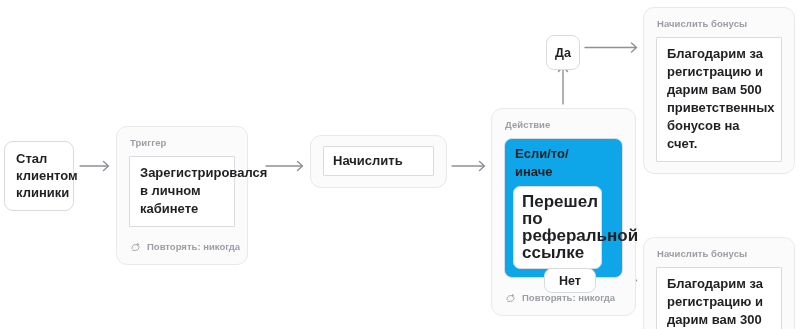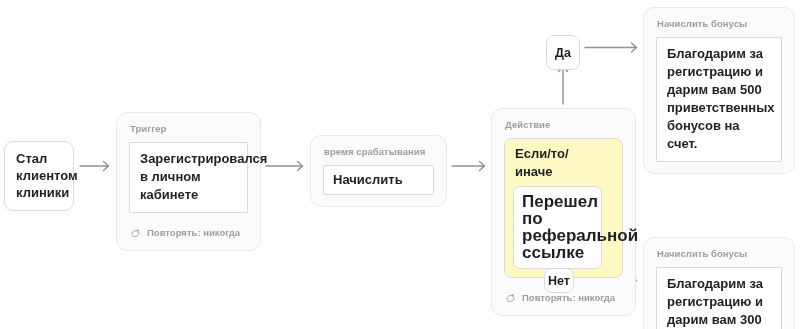--- a/index.html
+++ b/index.html
@@ -79,21 +79,21 @@
     color: #1f2023;
     box-sizing: border-box;
   }
   .chip.tight {
     padding: 5px 9px 6px 9px;
     line-height: 17px;
   }
 
   
   .cond-outer {
-    background: #fef9c3;
+    background: #0ea5e9;
     border: 1px solid #d9dbdf;
     border-radius: 8px;
     padding: 6px 20px 8px 8px;
     box-sizing: border-box;
   }
   .cond-label {
     font-size: 13px;
     line-height: 18px;
     color: #1f2023;
     margin: 0 0 5px 2px;
@@ -140,25 +140,25 @@
     line-height: 16px;
     color: #1f2023;
     display: flex;
     align-items: center;
     justify-content: center;
     box-sizing: border-box;
   }
 
   
   #node-start     { left: 4px;   top: 141px; width: 70px;  }
-  #card-trigger   { left: 116px; top: 112px; width: 145px; }
+  #card-trigger   { left: 116px; top: 126px; width: 132px; }
   #card-timing    { left: 310px; top: 135px; width: 137px; }
   #card-action    { left: 491px; top: 108px; width: 145px; }
   #pill-yes       { left: 546px; top: 35px;  width: 34px; height: 35px; }
-  #pill-no        { left: 544px; top: 268px; width: 30px; height: 25px; }
+  #pill-no        { left: 544px; top: 268px; width: 52px; height: 25px; }
   #card-bonus-yes { left: 643px; top: 7px;   width: 152px; }
   #card-bonus-no  { left: 643px; top: 237px; width: 152px; }
 </style>
 </head>
 <body>
 
 <div id="canvas">
 
   <svg class="edges" viewBox="0 0 807 329" width="807" height="329" aria-hidden="true">
     <g fill="none" stroke="#8d9096" stroke-width="1.4" stroke-linecap="round" stroke-linejoin="round">
@@ -211,21 +211,20 @@
       <svg class="repeat-icon" viewBox="0 0 12 12" fill="none" stroke="currentColor" stroke-width="1" stroke-linecap="round" stroke-linejoin="round">
         <path d="M2.2 7.3a3.6 3.6 0 0 1 3.6-4.4h3.3"></path>
         <path d="M9.8 4.7a3.6 3.6 0 0 1-3.6 4.4H2.9"></path>
         <path d="M8.1 1.6l1.5 1.3-1.5 1.3"></path>
       </svg>
       <span class="repeat-text">Повторять: никогда</span>
     </div>
   </div>
 
   <div class="node card" id="card-timing">
-    <div class="card-title">время срабатывания</div>
     <div class="chip tight">Начислить</div>
   </div>
 
   <div class="node card" id="card-action">
     <div class="card-title">Действие</div>
     <div class="cond-outer">
       <div class="cond-label">Если/то/иначе</div>
       <div class="cond-inner">Перешел по реферальной ссылке</div>
     </div>
     <div class="repeat-row">

